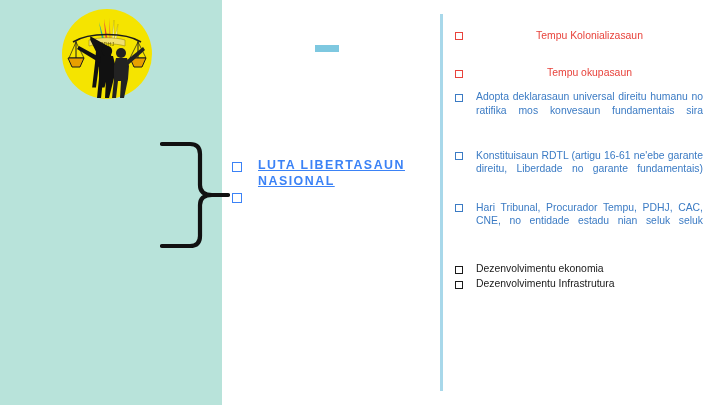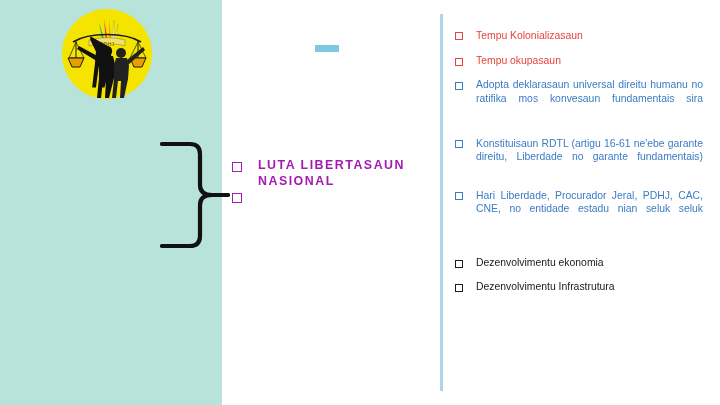--- a/index.html
+++ b/index.html
@@ -91,24 +91,25 @@
     left: 232px;
     top: 158px;
     width: 200px;
   }
   .mid-item {
     position: relative;
     padding-left: 26px;
     margin-bottom: 0px;
     font-size: 12.4px;
     font-weight: 600;
-    color: #a21caf;
+    color: #3b82f6;
     letter-spacing: 1.5px;
     line-height: 15.6px;
     font-family: "Liberation Sans", sans-serif;
+    text-decoration: underline;
   }
   .mid-item .bullet {
     position: absolute;
     left: 0;
     top: 1px;
   }
 
   
   #right-list {
     position: absolute;
@@ -131,21 +132,21 @@
     line-height: 13.2px;
   }
   .r-text { display: block; }
   .just .r-text { text-align: justify; }
   .just .r-text::after {
     content: "";
     display: inline-block;
     width: 100%;
   }
 
-  .c-red   { color: #e8433c; }
+  .c-red   { color: #e8433c; text-align: center; }
   .c-blue  { color: #3b7bc4; }
   .c-black { color: #1a1a1a; }
 
   
   .sq {
     display: inline-block;
     position: relative;
     width: 8px;
     height: 8px;
     border: 1.3px solid currentColor;
@@ -237,39 +238,39 @@
     <div class="mid-item">
       <span class="bullet"><span class="sq sq-big"></span></span>
     </div>
   </div>
 
   <div id="right-list">
       <div class="r-item c-red">
         <span class="bullet"><span class="sq"></span></span>
         <span class="r-text">Tempu Kolonializasaun</span>
       </div>
-      <div class="r-item c-red" style="margin-top: 12px;">
+      <div class="r-item c-red" style="margin-top: 24px;">
         <span class="bullet"><span class="sq"></span></span>
         <span class="r-text">Tempu okupasaun</span>
       </div>
       <div class="r-item c-blue just" style="margin-top: 11px;">
         <span class="bullet"><span class="sq"></span></span>
         <span class="r-text">Adopta deklarasaun universal direitu humanu no ratifika mos konvesaun fundamentais sira</span>
       </div>
       <div class="r-item c-blue just" style="margin-top: 19px;">
         <span class="bullet"><span class="sq"></span></span>
         <span class="r-text">Konstituisaun RDTL (artigu 16-61 ne'ebe garante direitu, Liberdade no garante fundamentais)</span>
       </div>
       <div class="r-item c-blue just" style="margin-top: 12px;">
         <span class="bullet"><span class="sq"></span></span>
-        <span class="r-text">Hari Liberdade, Procurador Jeral, PDHJ, CAC, CNE, no entidade estadu nian seluk seluk</span>
-      </div>
-      <div class="r-item c-black" style="margin-top: 28px;">
+        <span class="r-text">Hari Tribunal, Procurador Tempu, PDHJ, CAC, CNE, no entidade estadu nian seluk seluk</span>
+      </div>
+      <div class="r-item c-black" style="margin-top: 22px;">
         <span class="bullet"><span class="sq"></span></span>
         <span class="r-text">Dezenvolvimentu ekonomia</span>
       </div>
-      <div class="r-item c-black" style="margin-top: 11px;">
+      <div class="r-item c-black" style="margin-top: 2px;">
         <span class="bullet"><span class="sq"></span></span>
         <span class="r-text">Dezenvolvimentu Infrastrutura</span>
       </div>
     </div>
 
 </div>
 
 </body></html>

